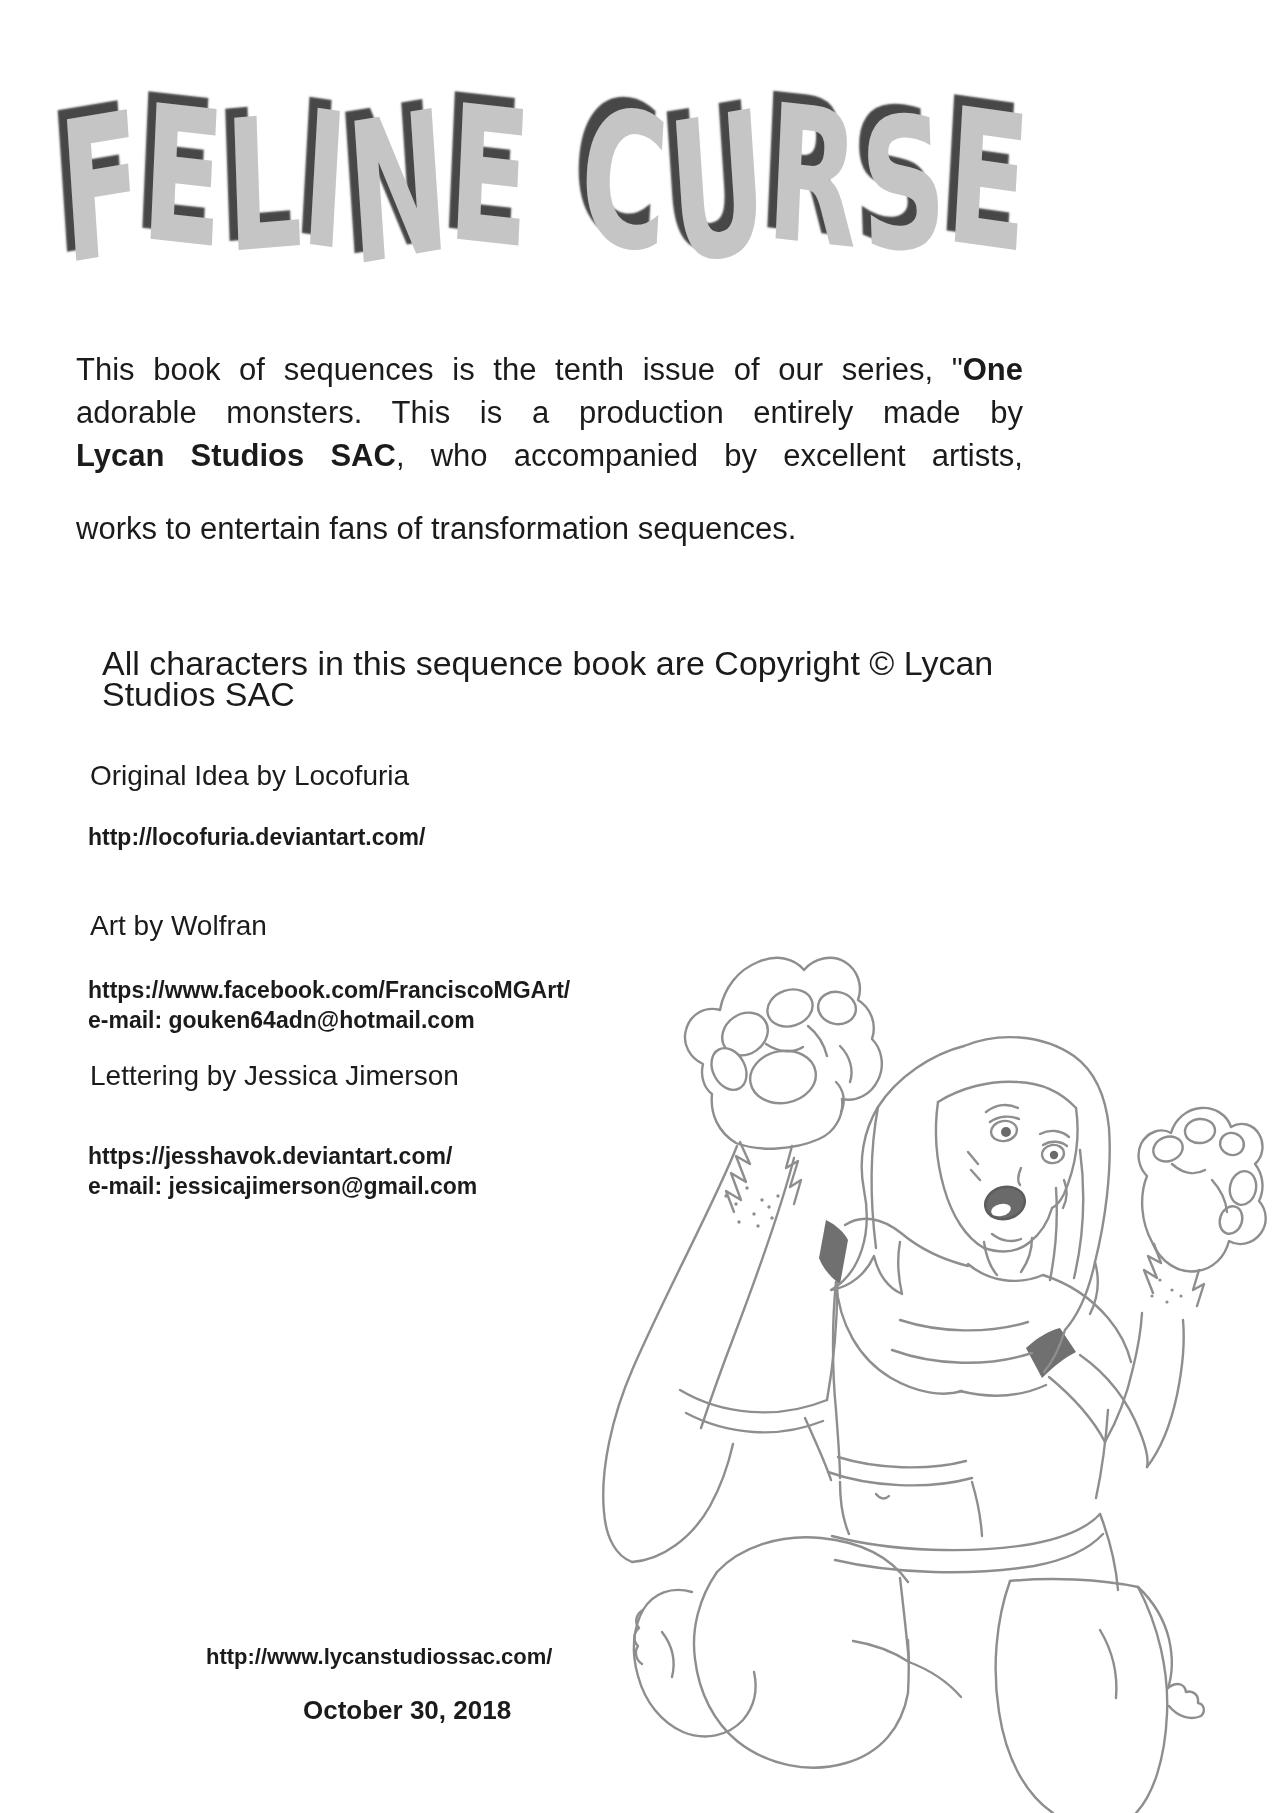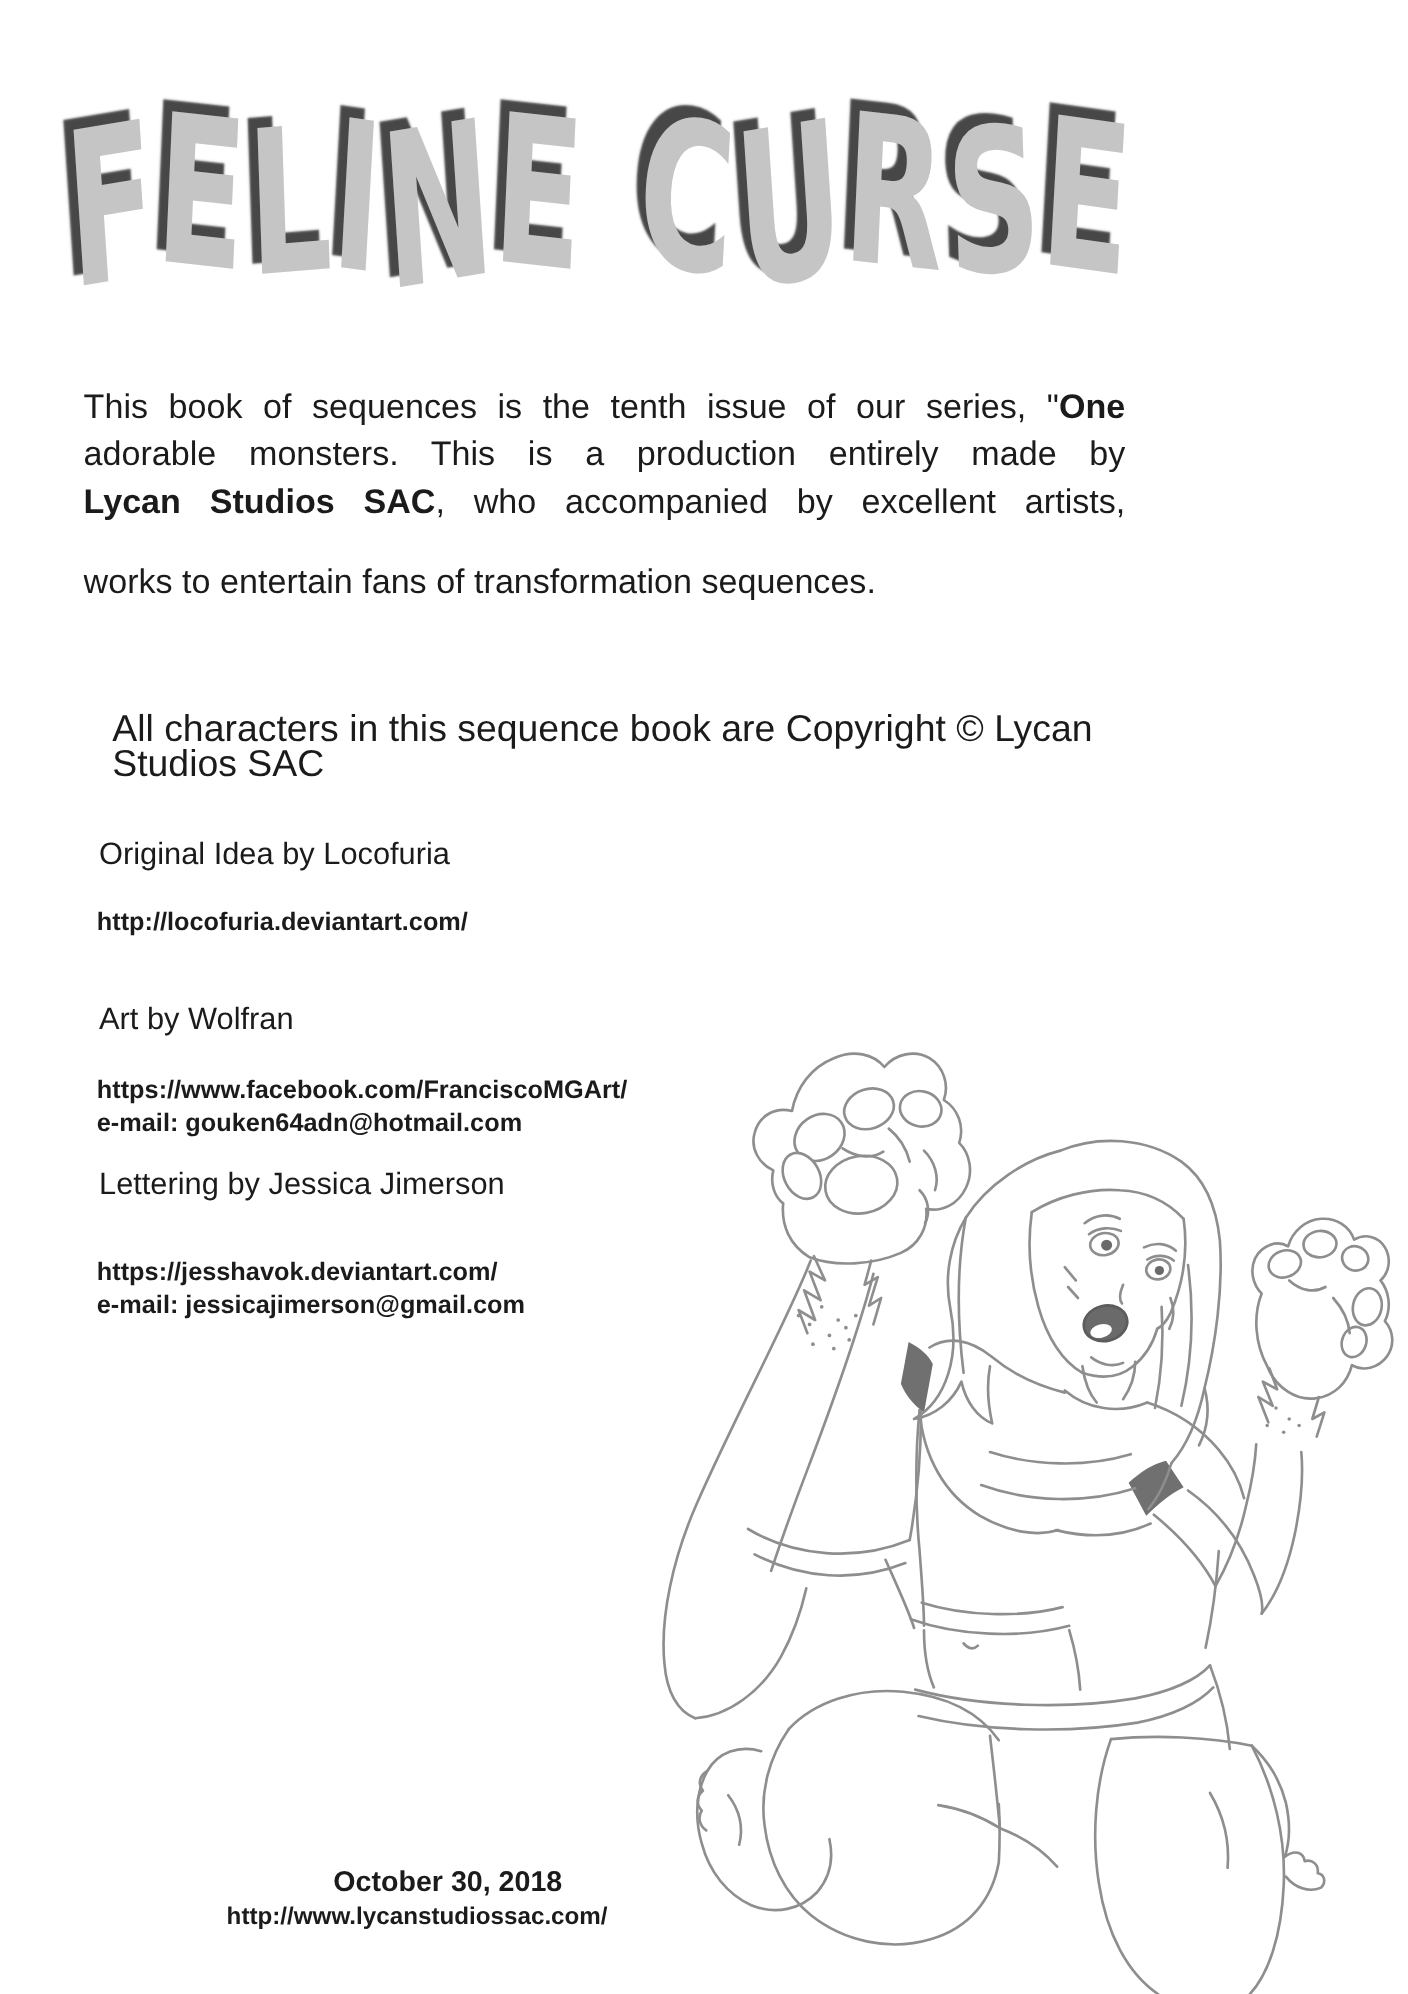--- a/index.html
+++ b/index.html
@@ -35,21 +35,21 @@
   .b{font-weight:bold;}
   
   .copyright{position:absolute;left:102px;top:648px;width:960px;font-size:34px;line-height:31px;}
   
   .credit-role{position:absolute;left:90px;font-size:28px;line-height:32px;}
   .credit-links{position:absolute;left:88px;font-size:23px;line-height:30px;font-weight:bold;}
   .role-1{top:760px;} .links-1{top:822px;}
   .role-2{top:910px;} .links-2{top:975px;}
   .role-3{top:1060px;} .links-3{top:1125px;margin-top:16px;}
   
-  .footer-url{position:absolute;left:206px;top:1729px;font-size:22px;font-weight:bold;}
+  .footer-url{position:absolute;left:206px;top:1644px;font-size:22px;font-weight:bold;}
   .footer-date{position:absolute;left:303px;top:1695px;font-size:26px;font-weight:bold;}
   
   .illo{position:absolute;left:540px;top:850px;width:740px;height:963px;}
   .illo svg{display:block;width:740px;height:963px;}
 </style>
 </head>
 <body>
 
 <div class="title-wrap">
   <div class="title"><span class="ch">F</span><span class="ch">E</span><span class="ch">L</span><span class="ch">I</span><span class="ch">N</span><span class="ch">E</span><span class="sp"></span><span class="ch">C</span><span class="ch">U</span><span class="ch">R</span><span class="ch">S</span><span class="ch">E</span></div>

